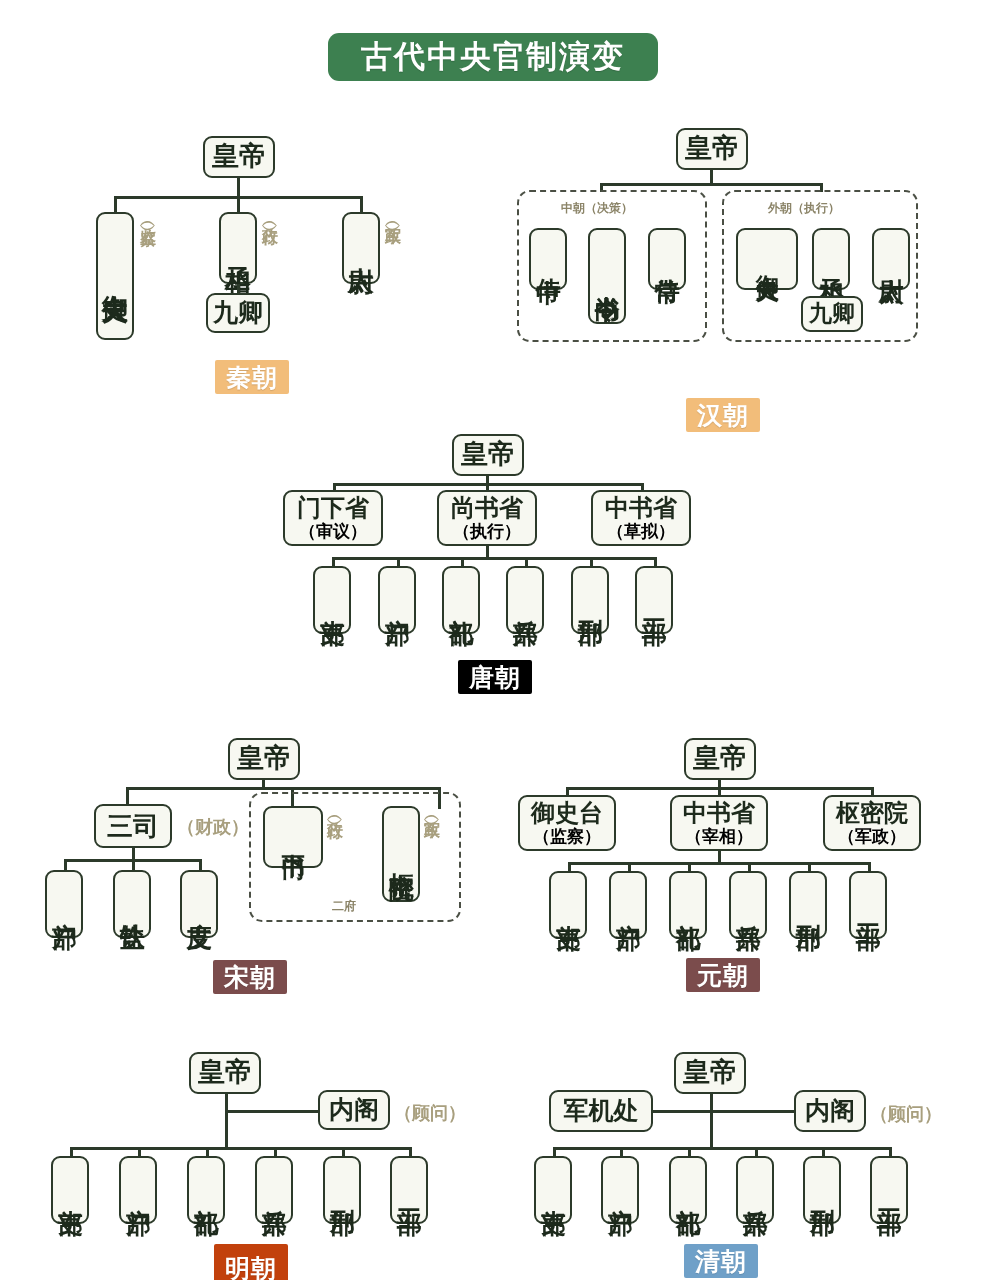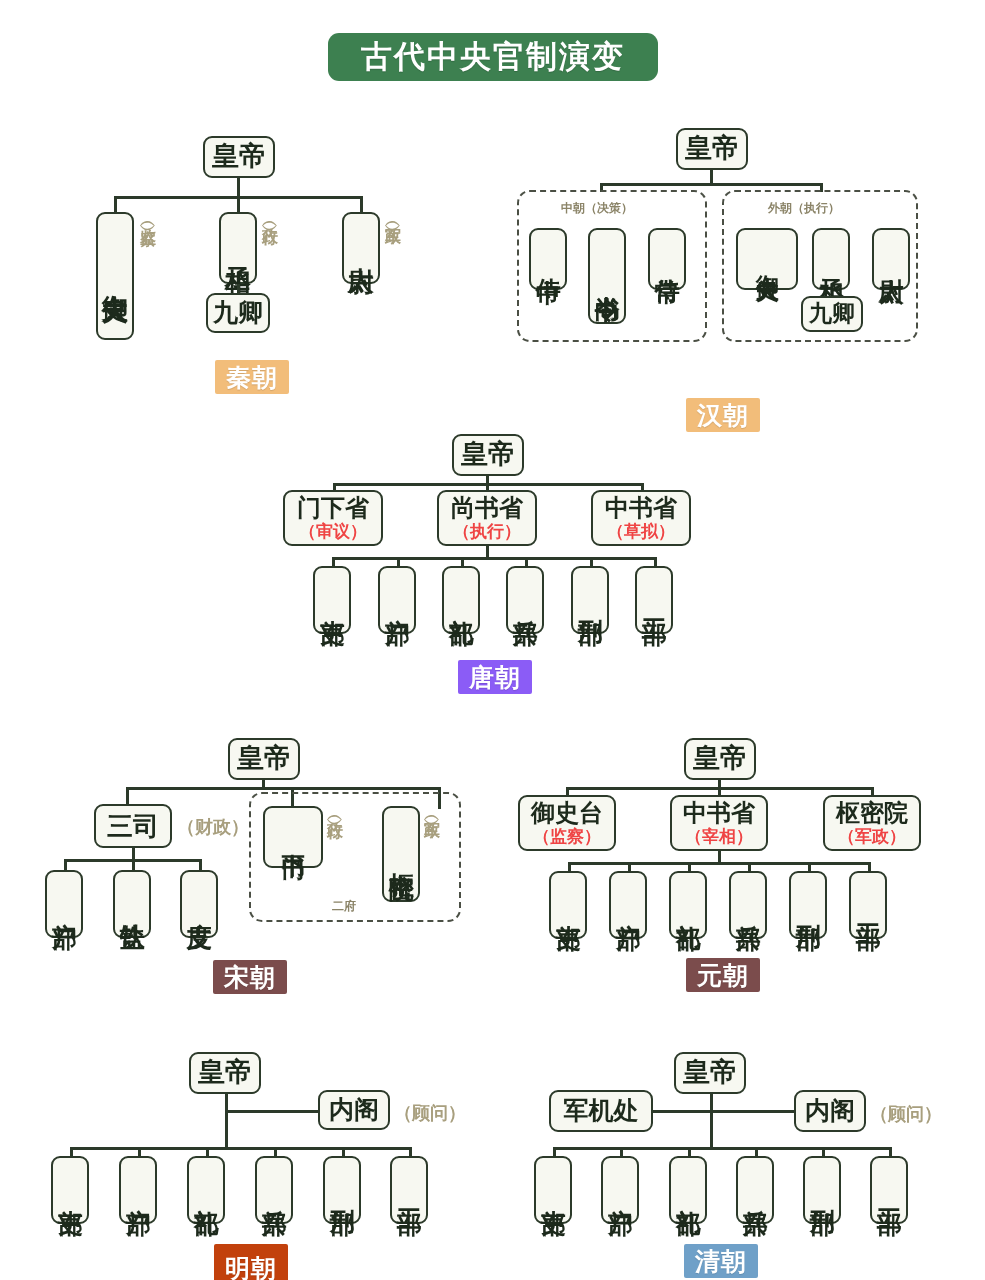--- a/index.html
+++ b/index.html
@@ -54,21 +54,21 @@
     text-orientation: upright;
     flex-direction: row;
     letter-spacing: 1px;
     white-space: pre;
   }
   .box.two-line {
     flex-direction: column;
     line-height: 1.12;
   }
   .box .sub {
-    color: #ef4444;
+    color: #000000;
     font-size: 17px;
     font-weight: bold;
     margin-top: 1px;
   }
 
   
   .line-h, .line-v {
     position: absolute;
     background: #2c3a2a;
   }
@@ -202,21 +202,21 @@
   <div class="line-v" style="left:590px;top:557px;height:10px;"></div>
   <div class="line-v" style="left:654px;top:557px;height:10px;"></div>
 
   <div class="box v" style="left:313px;top:566px;width:38px;height:68px;font-size:25px;">吏部</div>
   <div class="box v" style="left:378px;top:566px;width:38px;height:68px;font-size:25px;">户部</div>
   <div class="box v" style="left:442px;top:566px;width:38px;height:68px;font-size:25px;">礼部</div>
   <div class="box v" style="left:506px;top:566px;width:38px;height:68px;font-size:25px;">兵部</div>
   <div class="box v" style="left:571px;top:566px;width:38px;height:68px;font-size:25px;">刑部</div>
   <div class="box v" style="left:635px;top:566px;width:38px;height:68px;font-size:25px;">工部</div>
 
-  <div class="chip" style="left:458px;top:660px;width:74px;height:34px;background:#8b5cf6;">唐朝</div>
+  <div class="chip" style="left:458px;top:660px;width:74px;height:34px;background:#000000;">唐朝</div>
 </div>
 
 <div>
   <div class="box" style="left:228px;top:738px;width:72px;height:42px;font-size:27px;">皇帝</div>
   <div class="line-v" style="left:262px;top:780px;height:9px;"></div>
   <div class="line-h" style="left:126px;top:787px;width:314px;"></div>
   <div class="line-v" style="left:126px;top:787px;height:18px;"></div>
   <div class="line-v" style="left:291px;top:787px;height:22px;"></div>
   <div class="line-v" style="left:438px;top:787px;height:22px;"></div>
 

